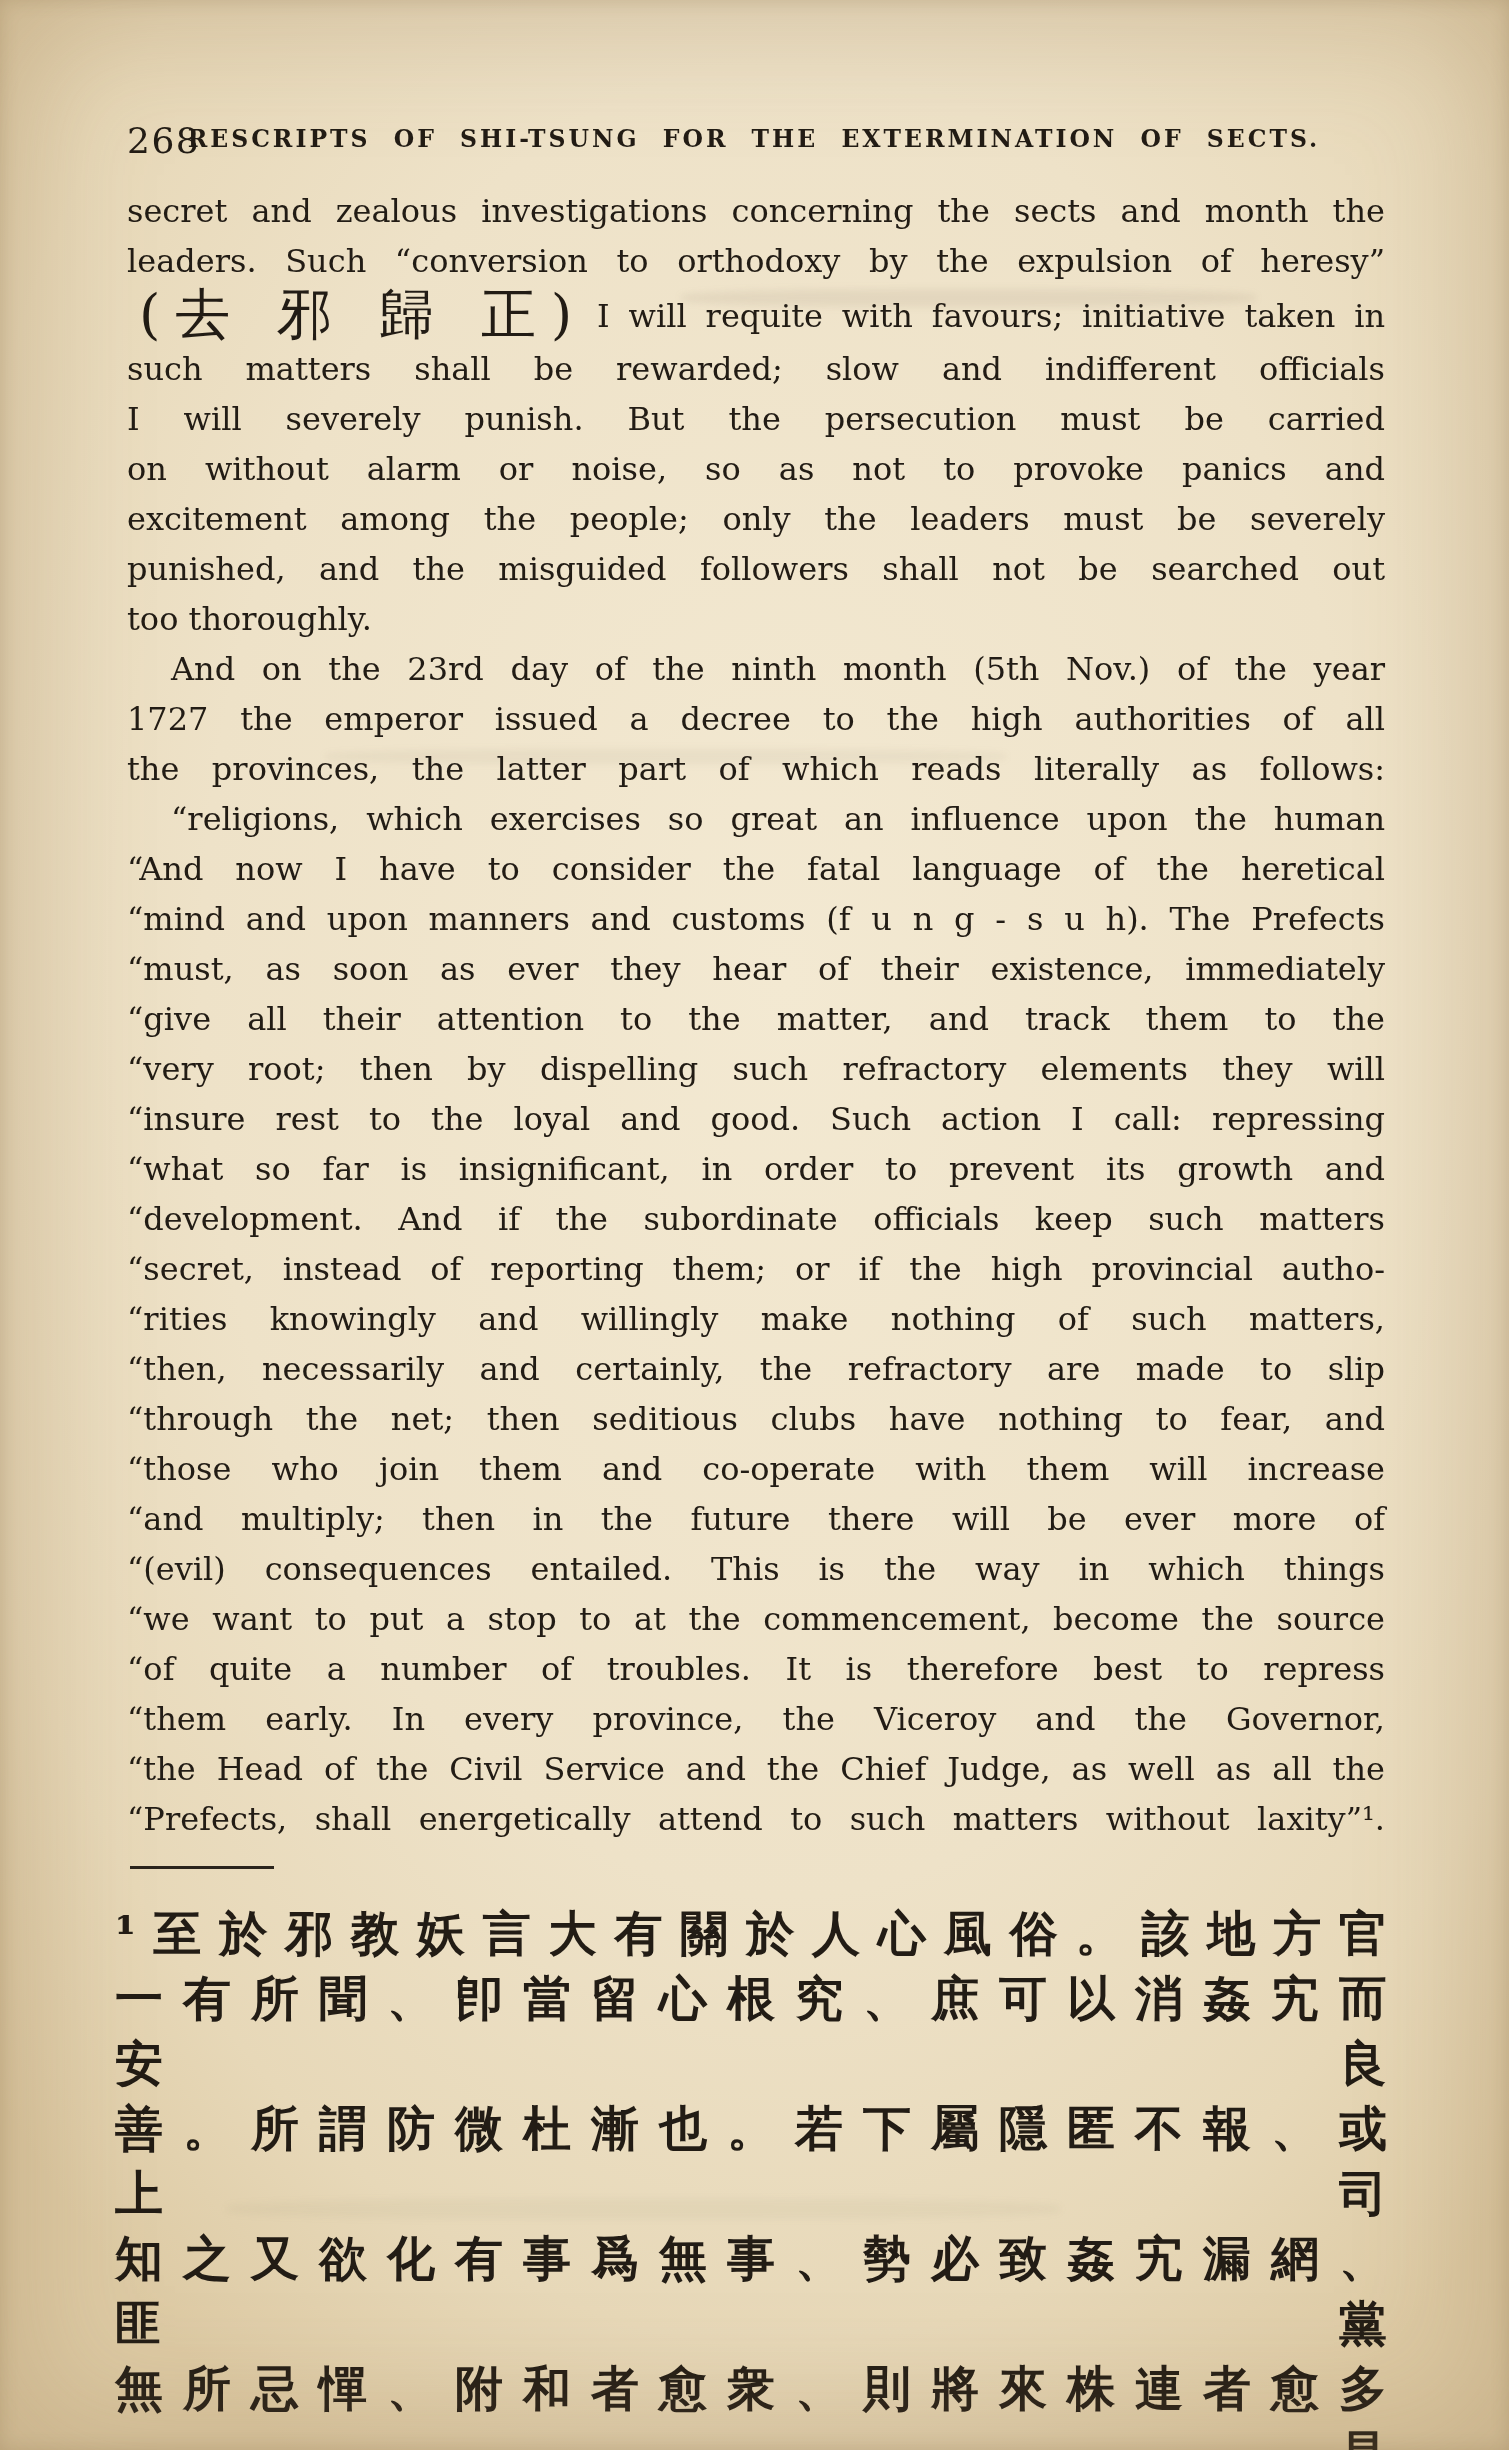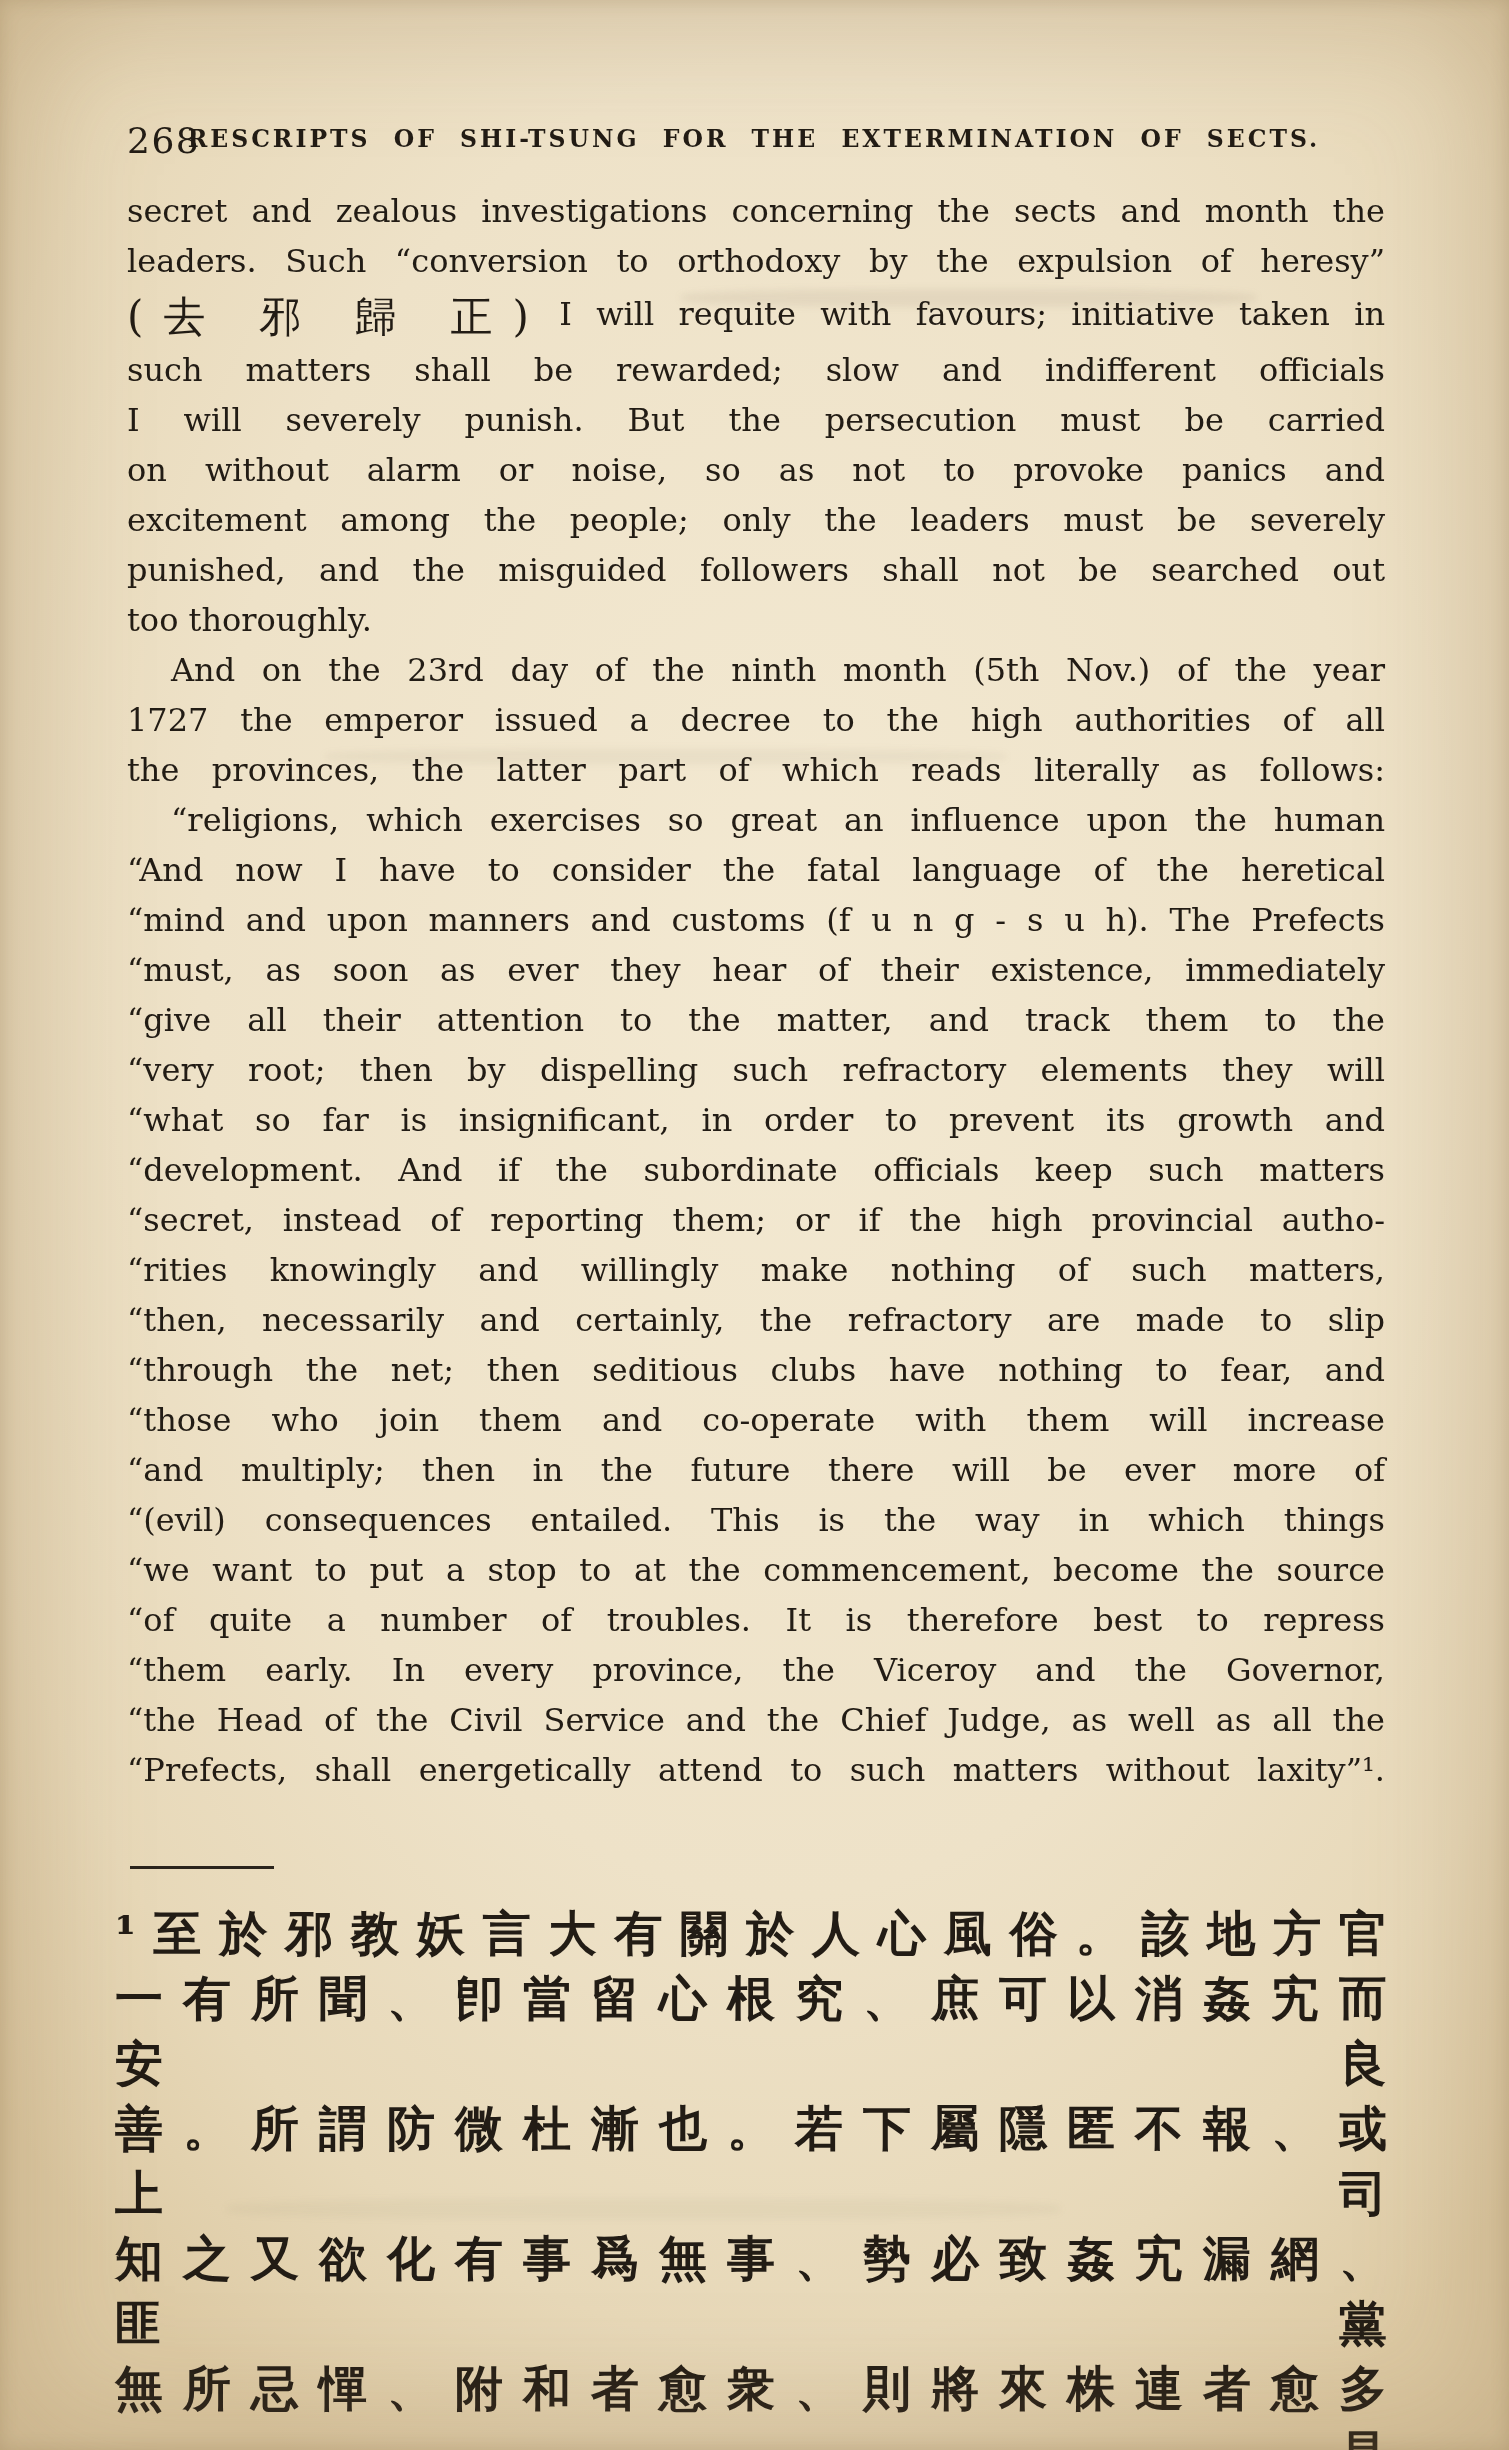--- a/index.html
+++ b/index.html
@@ -33,21 +33,21 @@
 
   .body-text{position:absolute;left:127px;top:186px;width:1258px;}
   .line{
     font-size:32px;line-height:50px;
     text-align:justify;text-align-last:justify;
     white-space:normal;
   }
   .endpara .line:last-child{text-align-last:left;}
   .indent-first .line:first-child{text-indent:44px;}
   .mixed{font-size:32px;line-height:56px;text-align:justify;text-align-last:justify;}
-  .cjk-inline{font-size:42px;line-height:56px;vertical-align:-6px;letter-spacing:6px;}
+  .cjk-inline{font-size:55px;line-height:56px;vertical-align:-6px;letter-spacing:6px;margin-left:12px;}
 
   .fn-rule{position:absolute;left:130px;top:1866px;width:144px;height:3px;background:#2a241c;}
 
   .footnote{position:absolute;left:115px;top:1901px;width:1272px;}
   .fn-line{
     font-size:48px;line-height:65px;
     text-align:justify;text-align-last:justify;
     font-weight:bold;
   }
 </style>
@@ -88,20 +88,21 @@
         <div class="line">the provinces, the latter part of which reads literally as follows:</div>
       </div>
 
     <div class="para indent-first">
         <div class="line">“religions, which exercises so great an influence upon the human</div>
         <div class="line">“And now I have to consider the fatal language of the heretical</div>
         <div class="line">“mind and upon manners and customs (f u n g - s u h). The Prefects</div>
         <div class="line">“must, as soon as ever they hear of their existence, immediately</div>
         <div class="line">“give all their attention to the matter, and track them to the</div>
         <div class="line">“very root; then by dispelling such refractory elements they will</div>
+        <div class="line">“insure rest to the loyal and good. Such action I call: repressing</div>
         <div class="line">“what so far is insignificant, in order to prevent its growth and</div>
         <div class="line">“development. And if the subordinate officials keep such matters</div>
         <div class="line">“secret, instead of reporting them; or if the high provincial autho-</div>
         <div class="line">“rities knowingly and willingly make nothing of such matters,</div>
         <div class="line">“then, necessarily and certainly, the refractory are made to slip</div>
         <div class="line">“through the net; then seditious clubs have nothing to fear, and</div>
         <div class="line">“those who join them and co-operate with them will increase</div>
         <div class="line">“and multiply; then in the future there will be ever more of</div>
         <div class="line">“(evil) consequences entailed. This is the way in which things</div>
         <div class="line">“we want to put a stop to at the commencement, become the source</div>

